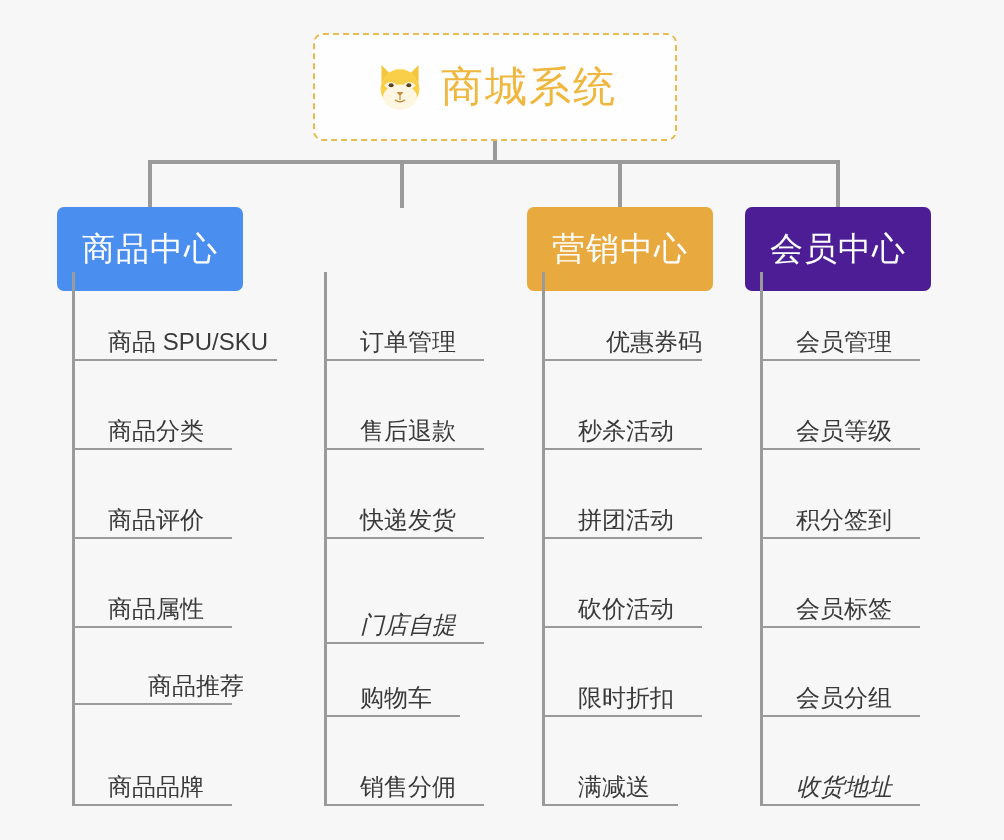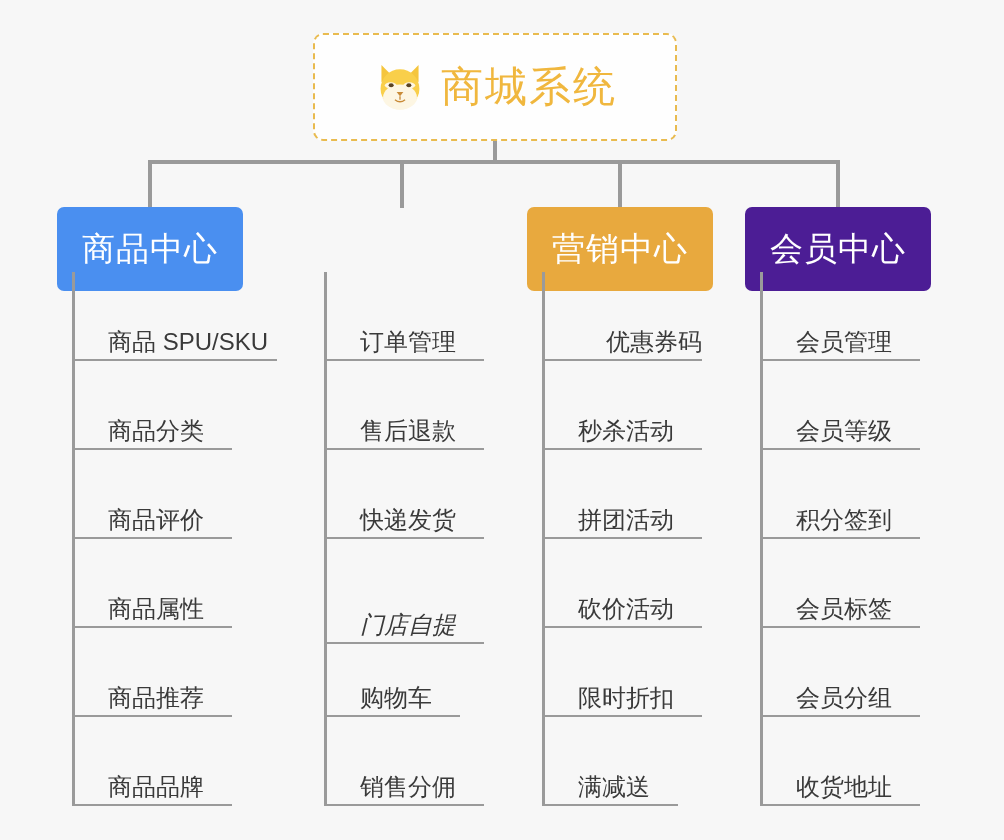--- a/index.html
+++ b/index.html
@@ -145,21 +145,21 @@
     </div>
     <div class="leaf-item" style="top:89px; width:160px;">
       <span class="leaf-label">商品分类</span>
     </div>
     <div class="leaf-item" style="top:178px; width:160px;">
       <span class="leaf-label">商品评价</span>
     </div>
     <div class="leaf-item" style="top:267px; width:160px;">
       <span class="leaf-label">商品属性</span>
     </div>
-    <div class="leaf-item" style="top:356px; width:160px;">
+    <div class="leaf-item" style="top:344px; width:160px;padding-left:40px;">
       <span class="leaf-label">商品推荐</span>
     </div>
     <div class="leaf-item" style="top:445px; width:160px;">
       <span class="leaf-label">商品品牌</span>
     </div>
   </div>
 
   <div class="leaf-col" style="left:324px;">
     <div class="leaf-spine" style="height:534px;"></div>
     <div class="leaf-item" style="top:0px; width:160px;">
@@ -220,18 +220,18 @@
     </div>
     <div class="leaf-item" style="top:178px; width:160px;">
       <span class="leaf-label">积分签到</span>
     </div>
     <div class="leaf-item" style="top:267px; width:160px;">
       <span class="leaf-label">会员标签</span>
     </div>
     <div class="leaf-item" style="top:356px; width:160px;">
       <span class="leaf-label">会员分组</span>
     </div>
-    <div class="leaf-item" style="top:445px; width:160px;">
+    <div class="leaf-item" style="top:445px; width:160px;font-style:italic;">
       <span class="leaf-label">收货地址</span>
     </div>
   </div>
 
 </div>
 
 </body></html>

